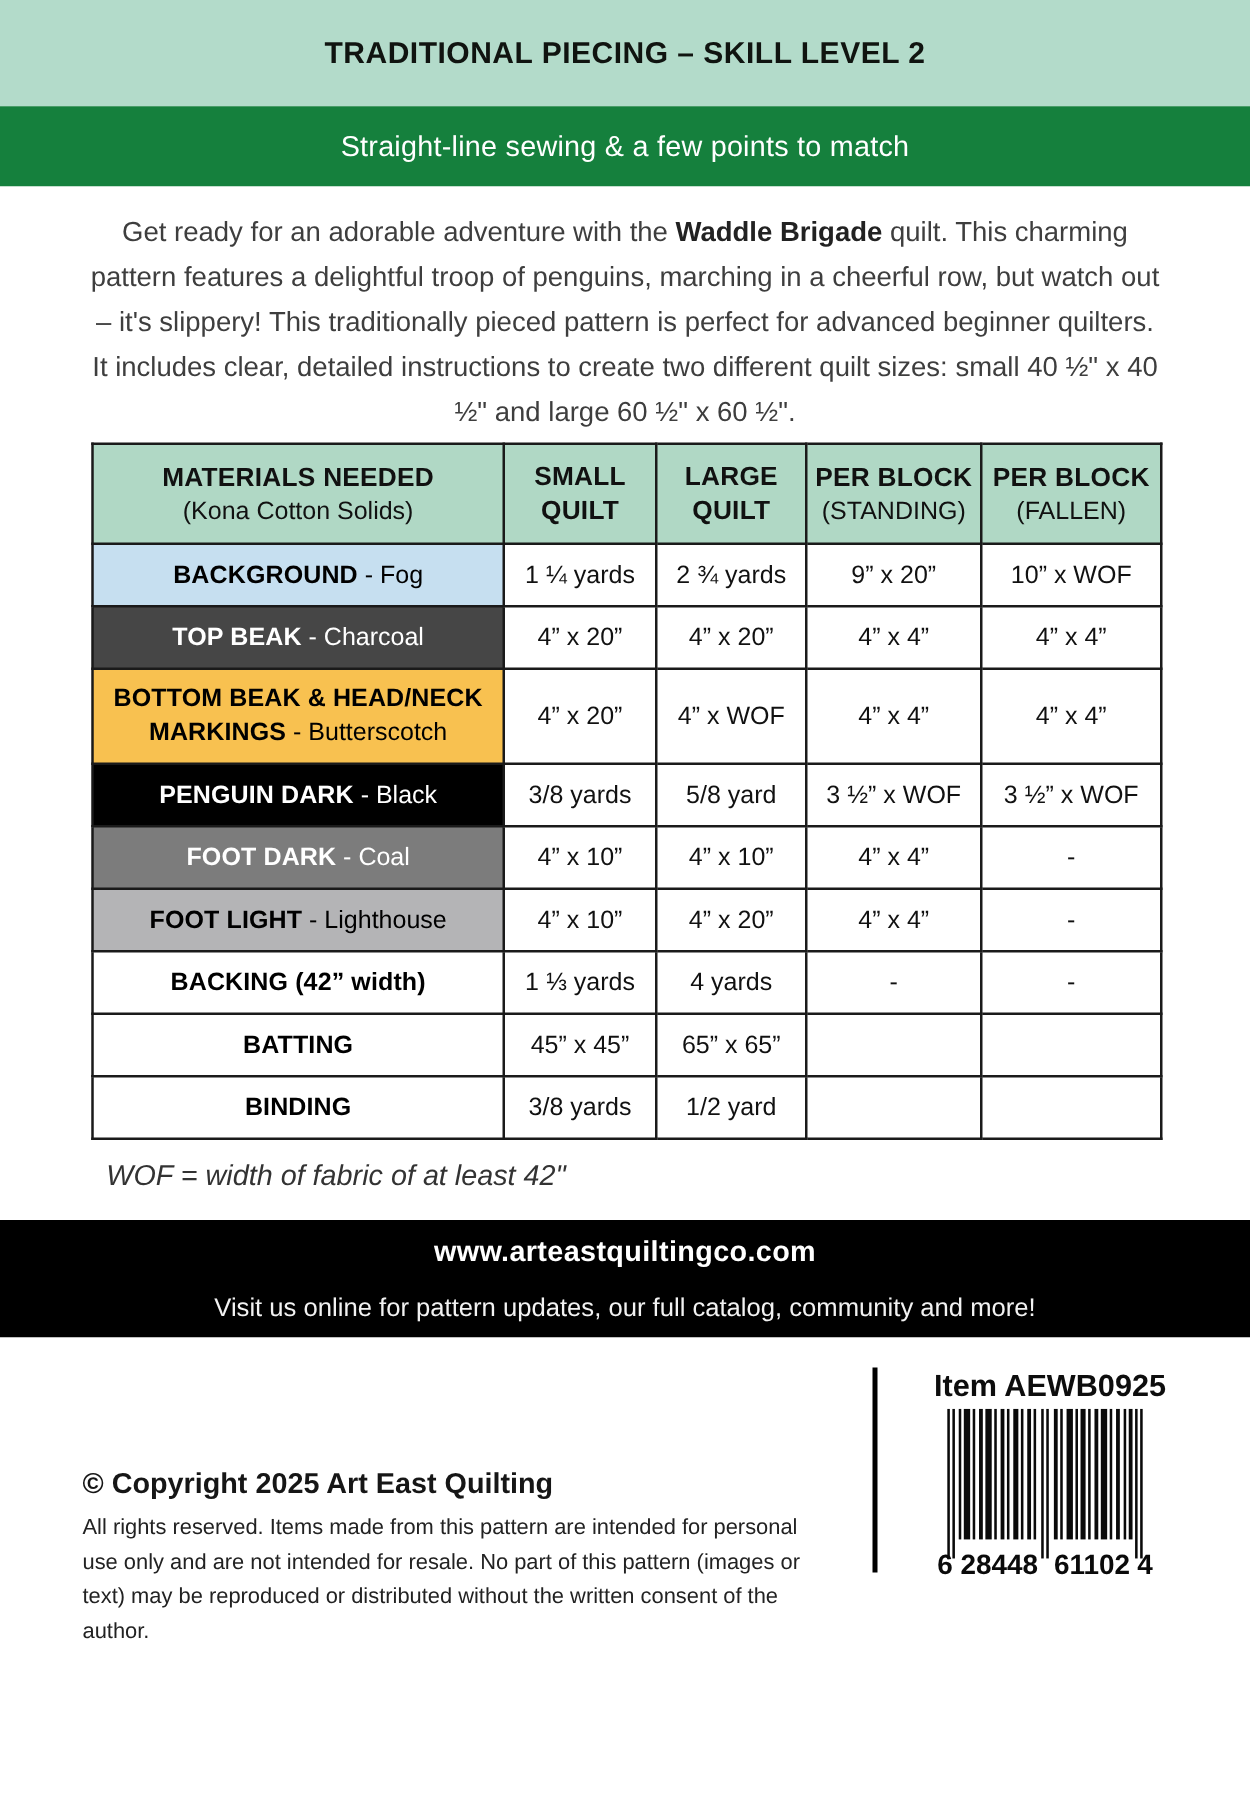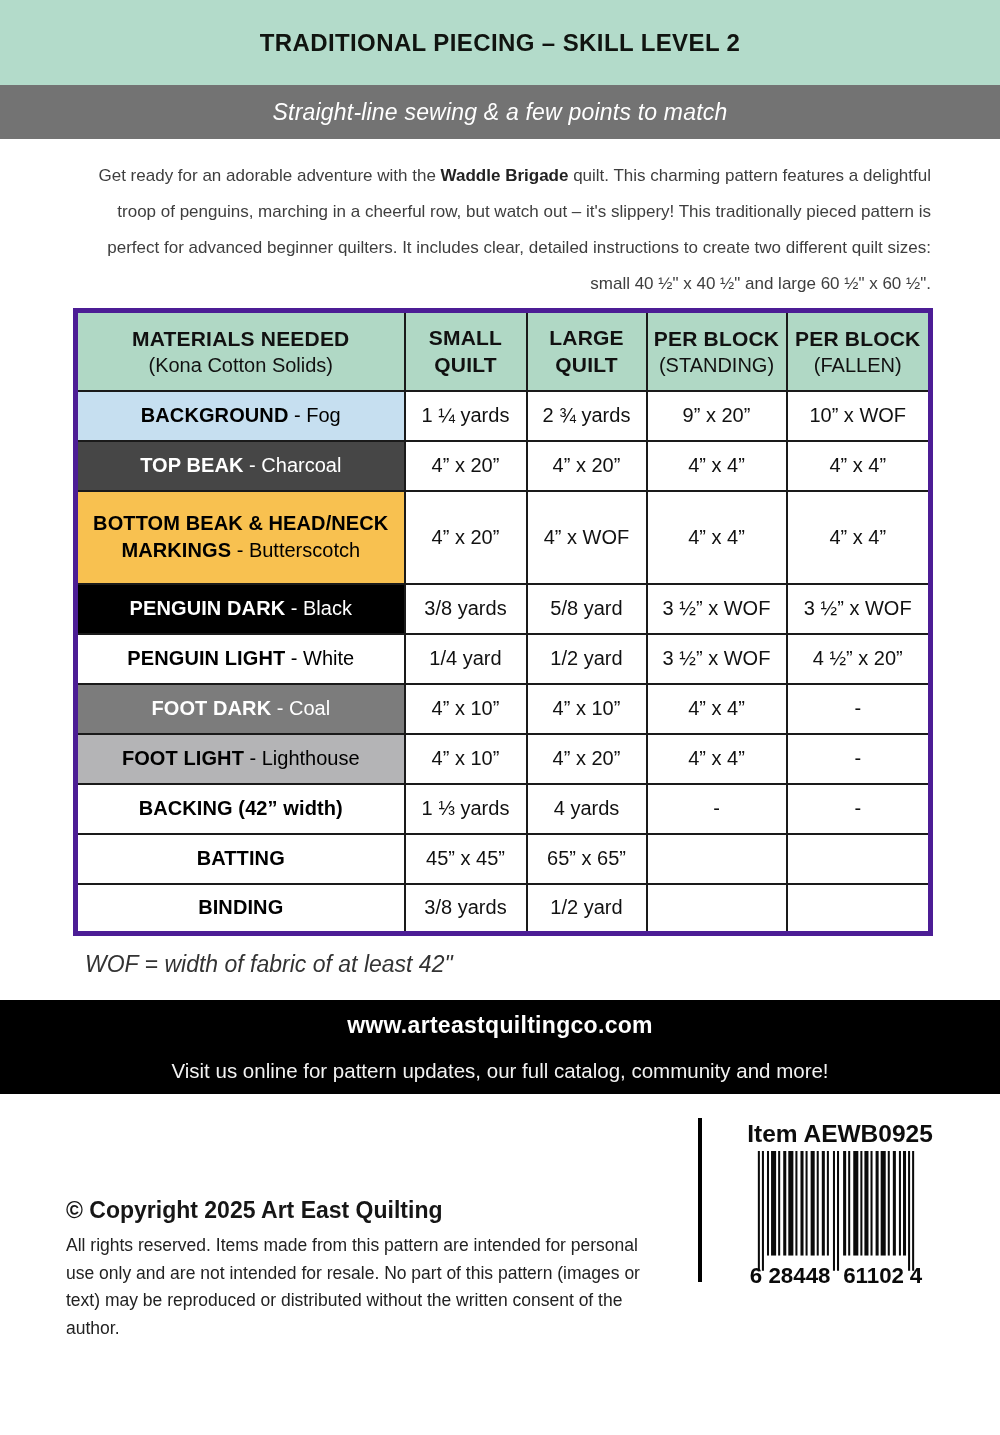--- a/index.html
+++ b/index.html
@@ -3,30 +3,30 @@
 <meta charset="utf-8">
 <style>
   html,body{margin:0;padding:0;}
   body{
     width:1000px;height:1435px;overflow:hidden;background:#ffffff;
     font-family:"Liberation Sans",sans-serif;color:#1c1c1c;position:relative;
   }
   
   .banner-mint{height:85px;background:#b3dbca;display:flex;align-items:center;justify-content:center;}
   .banner-title{font-size:24px;font-weight:800;letter-spacing:.4px;color:#101410;}
-  .banner-black{height:54px;background:#737373;display:flex;align-items:center;justify-content:center;font-style:italic;}
+  .banner-black{height:64px;background:#15803d;display:flex;align-items:center;justify-content:center;}
   .banner-subtitle{color:#fff;font-size:23px;font-weight:400;letter-spacing:.2px;}
   
-  .intro{width:862px;margin:19px auto 0;text-align:right;font-size:17px;line-height:36px;color:#3e3e3e;}
+  .intro{width:862px;margin:19px auto 0;text-align:center;font-size:22px;line-height:36px;color:#3e3e3e;}
   .intro b{color:#222;font-weight:800;}
   
-  table.mat{border-collapse:collapse;table-layout:fixed;width:855px;margin:6px 0 0 73px;border:5px solid #4c1d95;padding-left:24px;}
+  table.mat{border-collapse:collapse;table-layout:fixed;width:855px;margin:6px 0 0 73px;border:2px solid #4c1d95;padding-left:24px;}
   table.mat td,table.mat th{border:2px solid #1a1a1a;text-align:center;padding:0 4px;font-size:20px;color:#111;background:#fff;}
   thead tr{height:80px;}
-  tr.r{height:50px;} tr.rt{height:93px;}
+  tr.r{height:50px;} tr.rt{height:76px;}
   th{background:#b0d8c5 !important;font-weight:800;}
   .hl1{font-size:21px;font-weight:800;line-height:27px;letter-spacing:.2px;}
   .hl2reg{font-size:20px;font-weight:400;line-height:26px;}
   td.lbl{text-align:left;padding:2px 10px 2px 13px;font-size:20.5px;line-height:27px;}
   td.lbl .lb{font-weight:800;letter-spacing:.1px;}
   
   .note{margin:15px 0 0 85px;font-style:italic;font-size:23px;color:#333;height:31px;}
   
   .footer-black{margin-top:18px;height:94px;background:#000;color:#fff;display:flex;flex-direction:column;align-items:center;justify-content:center;gap:20px;}
   .website{font-weight:800;font-size:23px;letter-spacing:.3px;}
@@ -110,27 +110,20 @@
       <td>4” x 4”</td>
     </tr>
     <tr class="r">
       <td class="lbl" style="background:#000000;color:#ffffff"><span class="lb">PENGUIN DARK</span><span> - Black</span></td>
       <td>3/8 yards</td>
       <td>5/8 yard</td>
       <td>3 ½” x WOF</td>
       <td>3 ½” x WOF</td>
     </tr>
     <tr class="r">
-      <td class="lbl" style="background:#ffffff;color:#000"><span class="lb">PENGUIN LIGHT</span><span> - White</span></td>
-      <td>1/4 yard</td>
-      <td>1/2 yard</td>
-      <td>3 ½” x WOF</td>
-      <td>4 ½” x 20”</td>
-    </tr>
-    <tr class="r">
       <td class="lbl" style="background:#7c7c7c;color:#ffffff"><span class="lb">FOOT DARK</span><span> - Coal</span></td>
       <td>4” x 10”</td>
       <td>4” x 10”</td>
       <td>4” x 4”</td>
       <td>-</td>
     </tr>
     <tr class="r">
       <td class="lbl" style="background:#b4b4b6;color:#000"><span class="lb">FOOT LIGHT</span><span> - Lighthouse</span></td>
       <td>4” x 10”</td>
       <td>4” x 20”</td>

